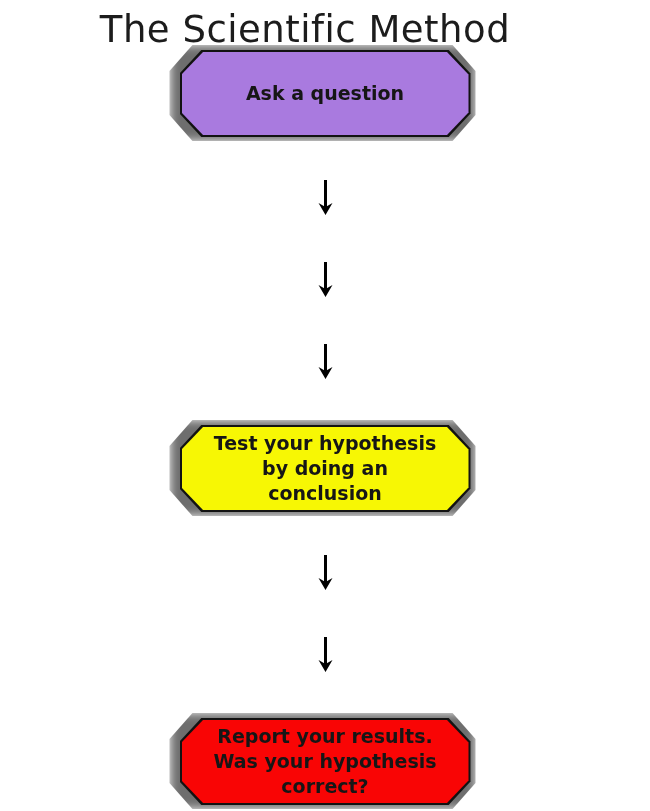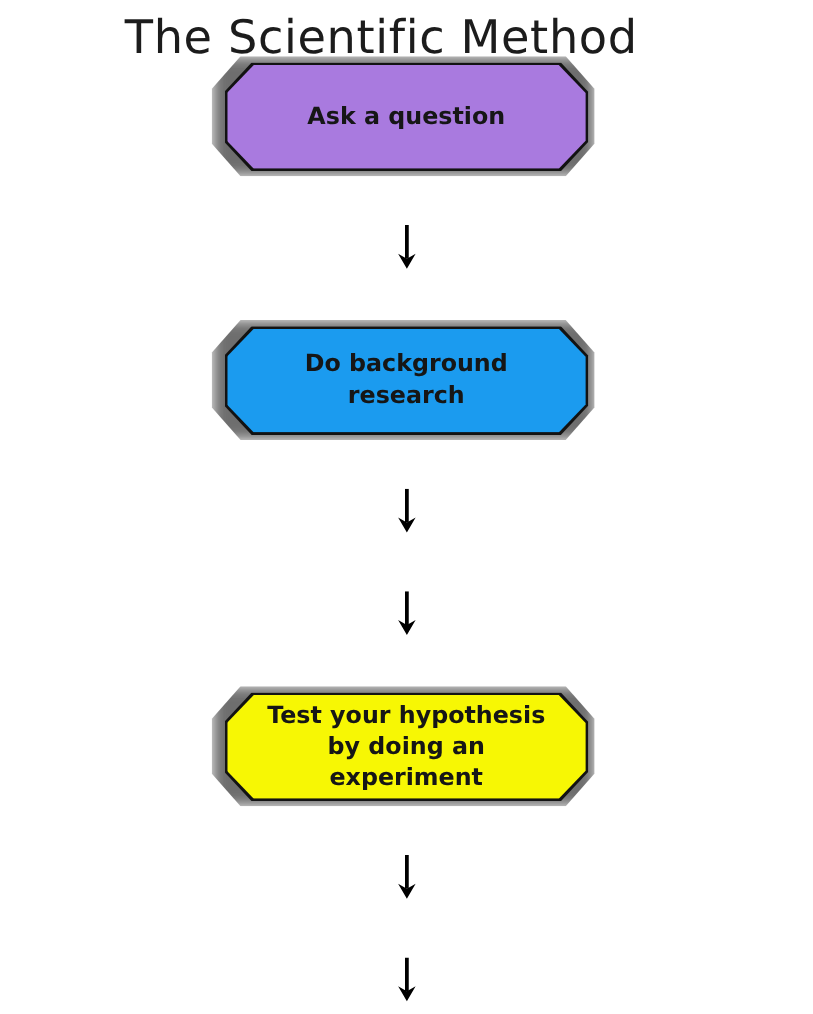--- a/index.html
+++ b/index.html
@@ -94,28 +94,20 @@
     </div>
   </div>
 
   <div class="arrow">
     <svg width="17" height="36" viewBox="0 0 17 36" aria-hidden="true">
       <line x1="8.5" y1="0" x2="8.5" y2="27" stroke="#000000" stroke-width="3"></line>
       <polygon points="1.5,23 8.5,27 15.5,23 8.5,35" fill="#000000"></polygon>
     </svg>
   </div>
 
-  <div class="step">
-    <div class="shadow"></div>
-    <div class="outline"></div>
-    <div class="fill" style="background: rgb(27, 155, 239);">
-      <span class="label">Do background
-research</span>
-    </div>
-  </div>
 
   <div class="arrow">
     <svg width="17" height="36" viewBox="0 0 17 36" aria-hidden="true">
       <line x1="8.5" y1="0" x2="8.5" y2="27" stroke="#000000" stroke-width="3"></line>
       <polygon points="1.5,23 8.5,27 15.5,23 8.5,35" fill="#000000"></polygon>
     </svg>
   </div>
 
 
   <div class="arrow">
@@ -124,32 +116,41 @@
       <polygon points="1.5,23 8.5,27 15.5,23 8.5,35" fill="#000000"></polygon>
     </svg>
   </div>
 
   <div class="step">
     <div class="shadow"></div>
     <div class="outline"></div>
     <div class="fill" style="background: rgb(247, 247, 4);">
       <span class="label">Test your hypothesis
 by doing an
-experiment</span>
+conclusion</span>
     </div>
   </div>
 
   <div class="arrow">
     <svg width="17" height="36" viewBox="0 0 17 36" aria-hidden="true">
       <line x1="8.5" y1="0" x2="8.5" y2="27" stroke="#000000" stroke-width="3"></line>
       <polygon points="1.5,23 8.5,27 15.5,23 8.5,35" fill="#000000"></polygon>
     </svg>
   </div>
 
 
   <div class="arrow">
     <svg width="17" height="36" viewBox="0 0 17 36" aria-hidden="true">
       <line x1="8.5" y1="0" x2="8.5" y2="27" stroke="#000000" stroke-width="3"></line>
       <polygon points="1.5,23 8.5,27 15.5,23 8.5,35" fill="#000000"></polygon>
     </svg>
   </div>
 
+  <div class="step">
+    <div class="shadow"></div>
+    <div class="outline"></div>
+    <div class="fill" style="background: rgb(249, 5, 5);">
+      <span class="label">Report your results.
+Was your hypothesis
+correct?</span>
+    </div>
+  </div>
 </div>
 
 </body></html>

